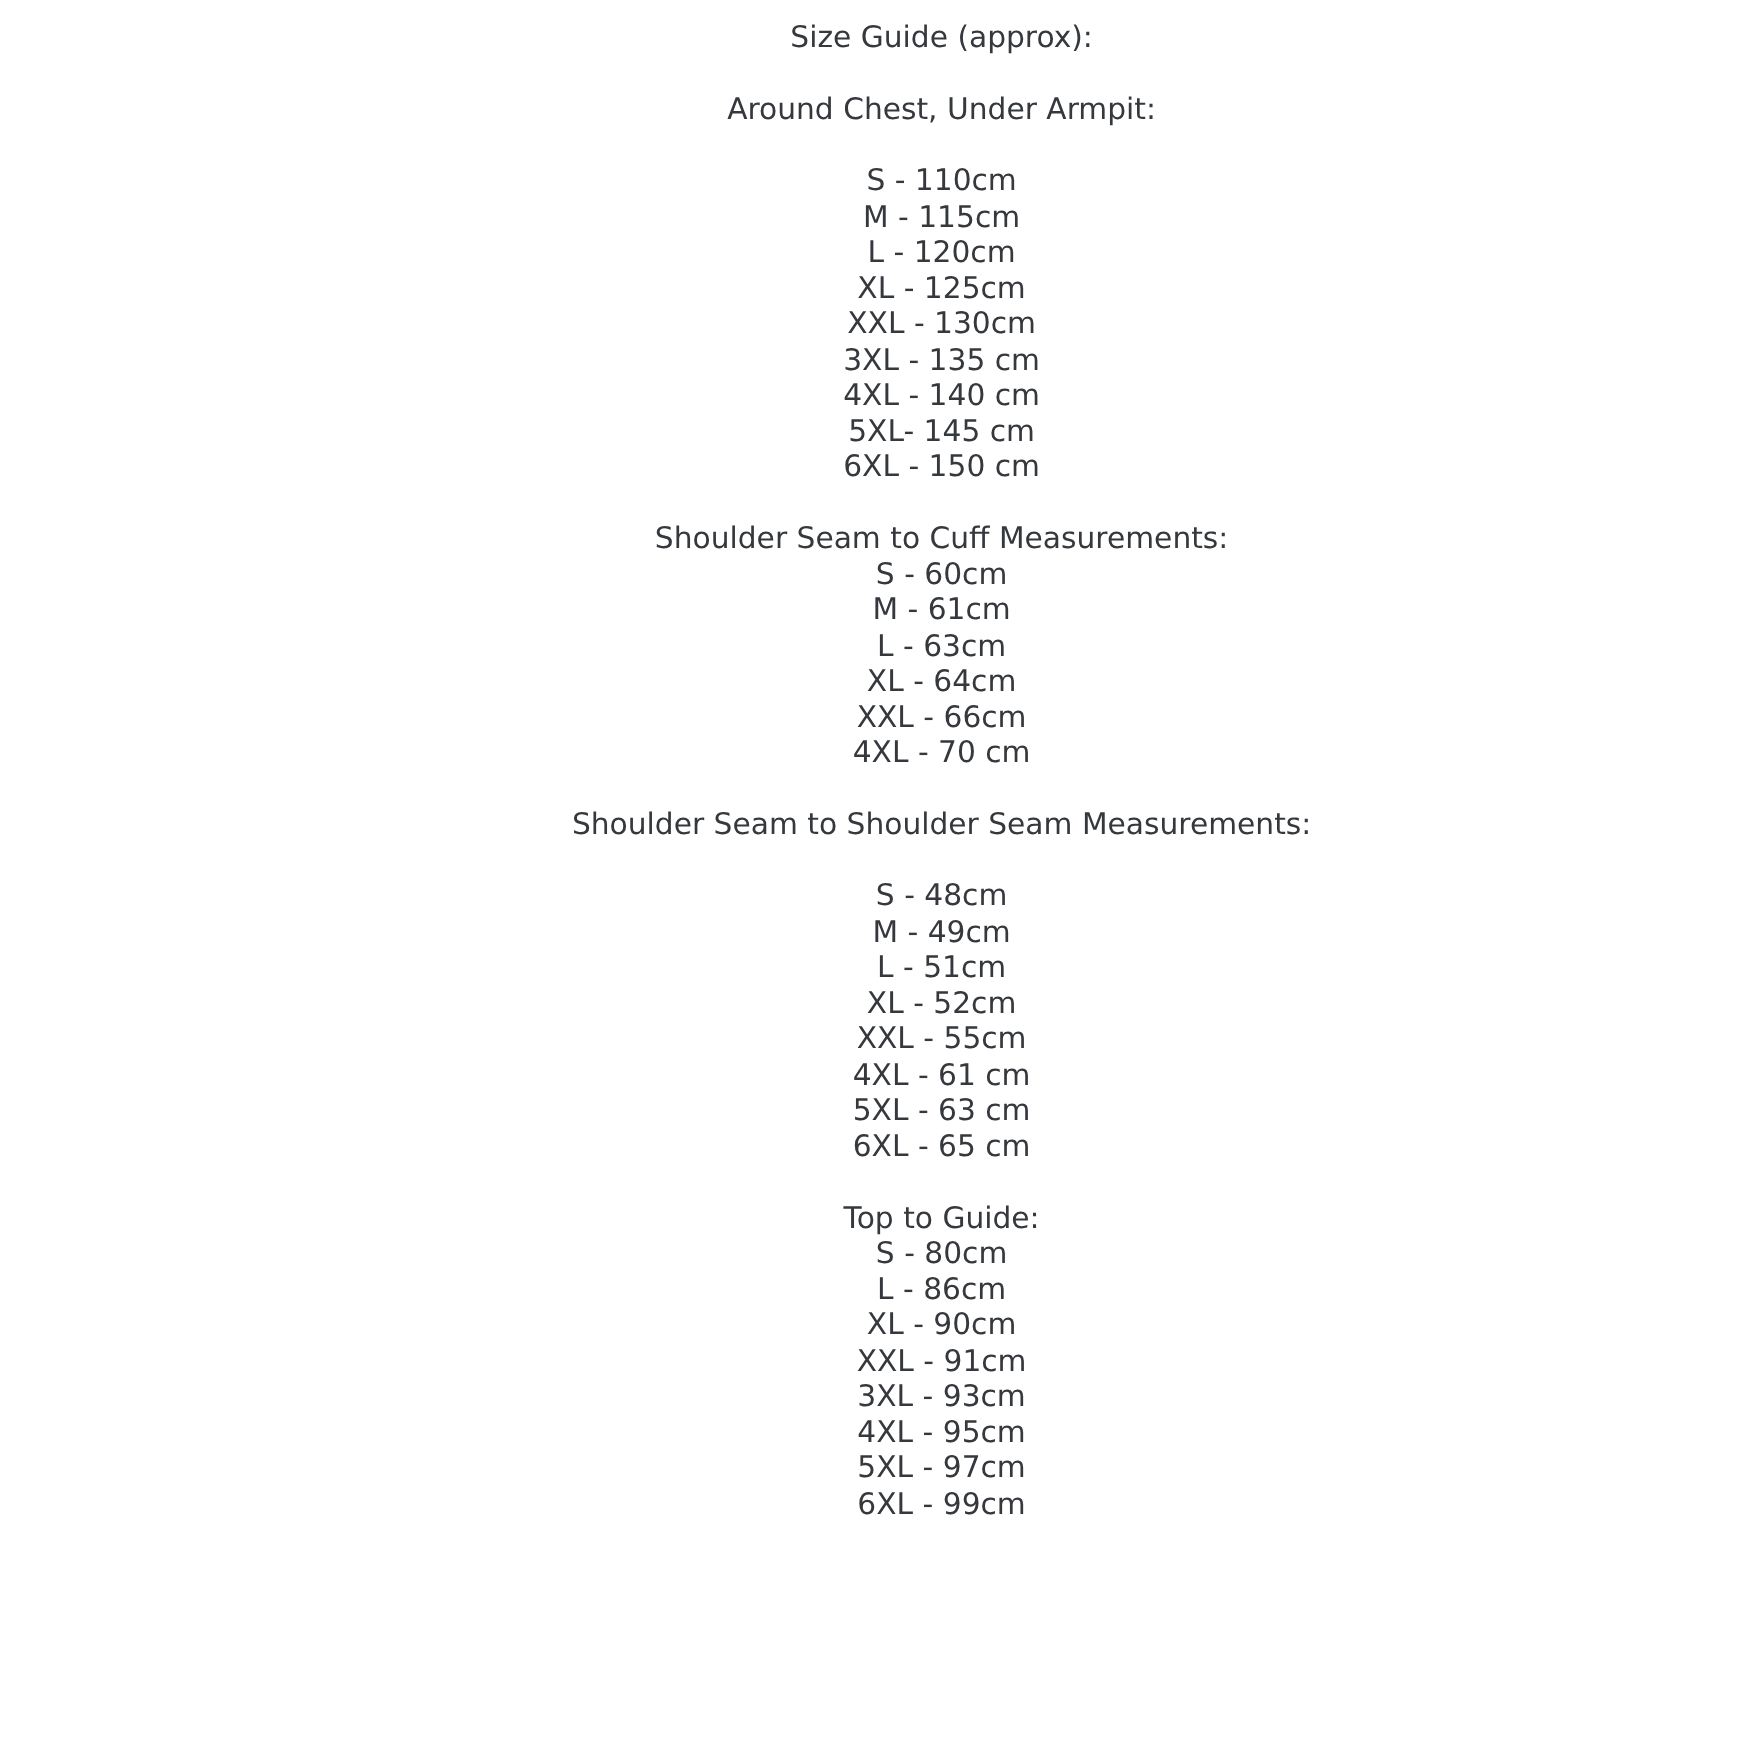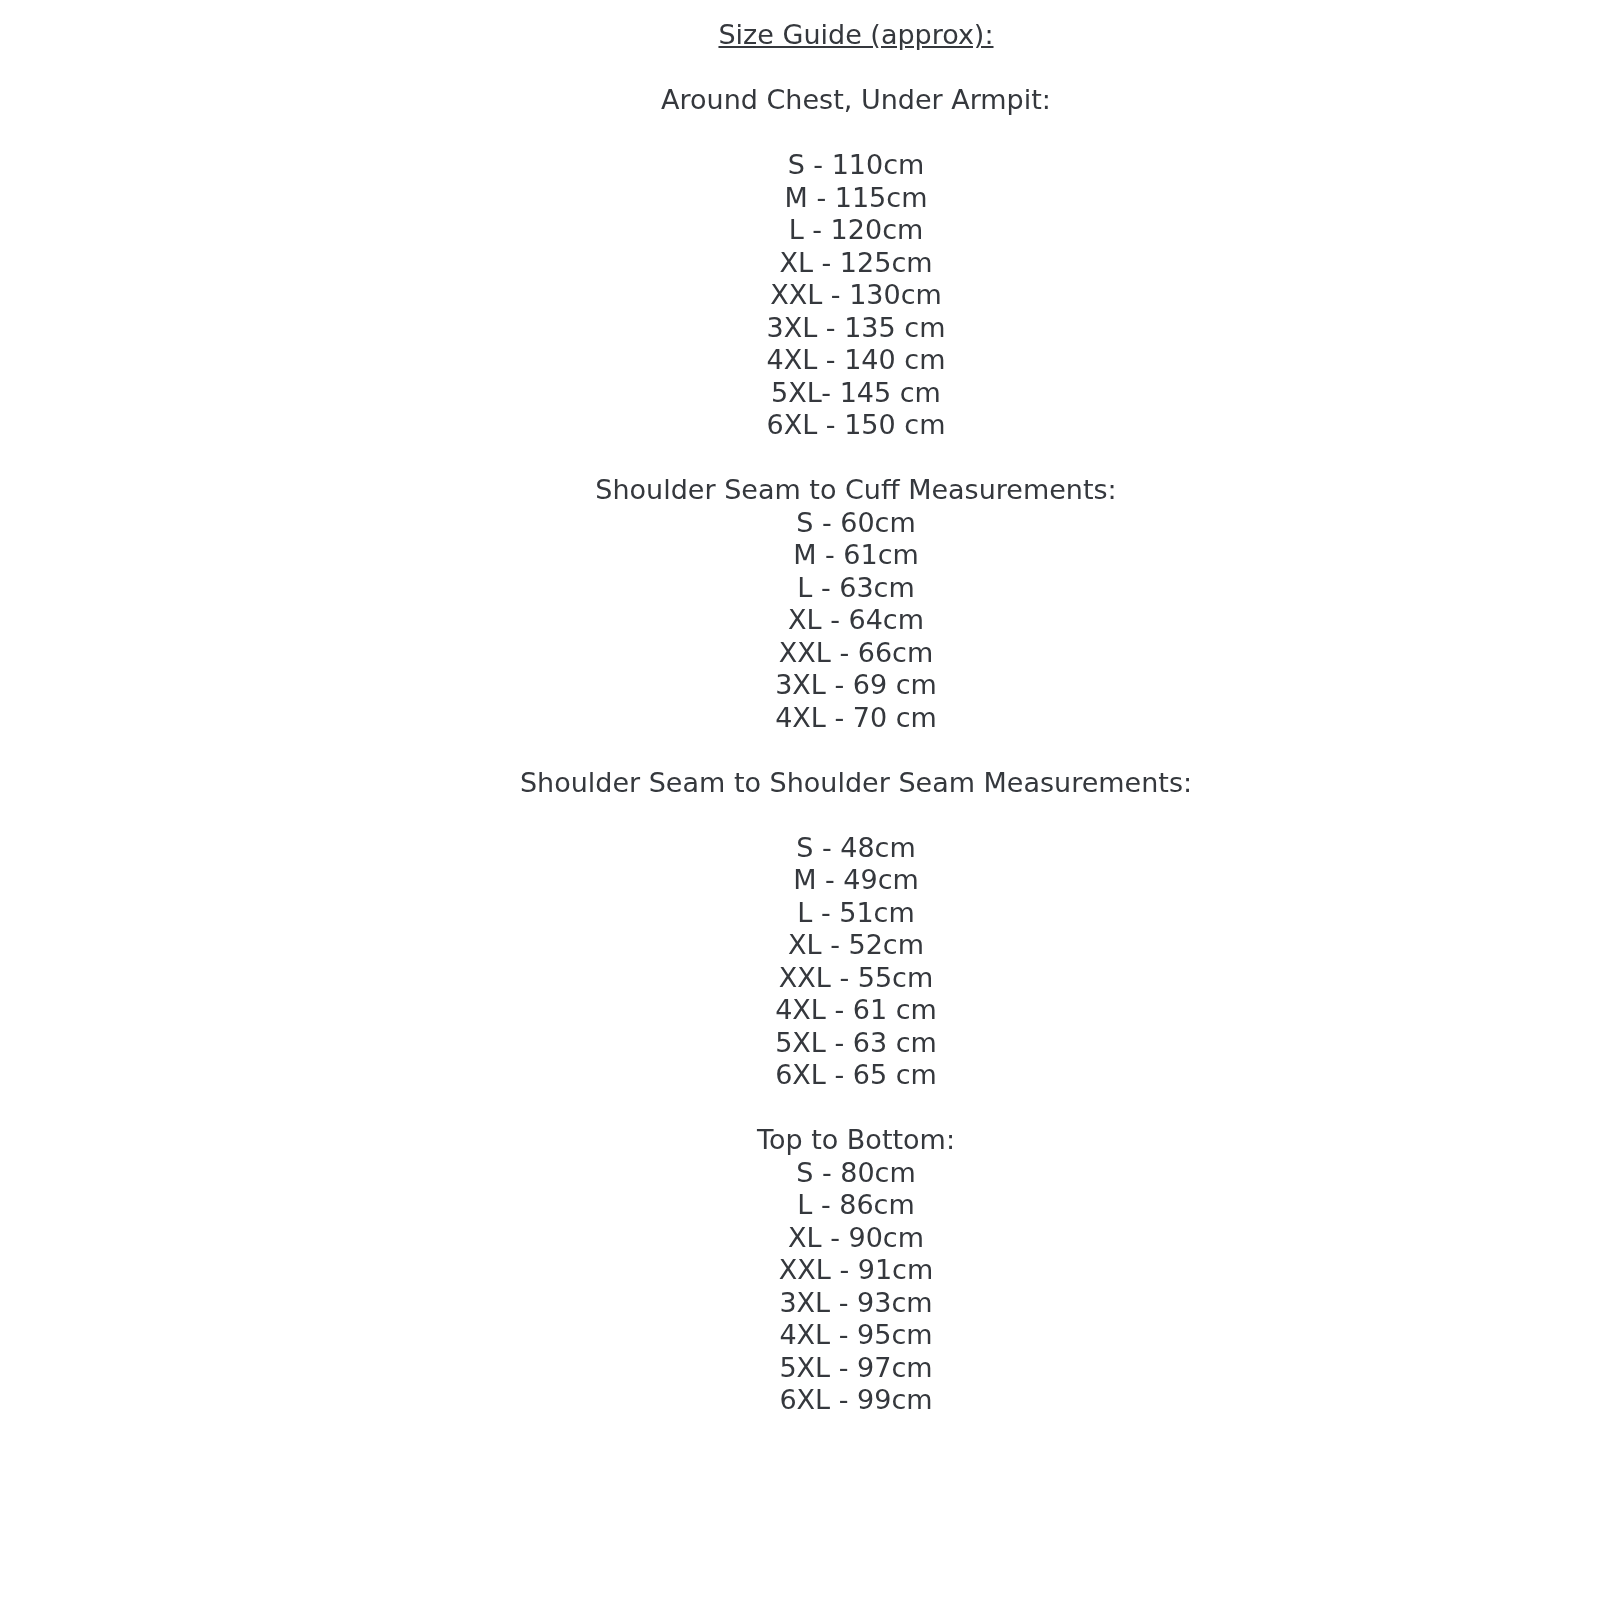--- a/index.html
+++ b/index.html
@@ -22,21 +22,20 @@
     overflow: hidden;
   }
   .line {
     height: 32.5px;
     white-space: pre;
   }
   .spacer {
     height: 32.5px;
   }
   .title {
-    text-decoration: underline;
   }
 </style>
 </head>
 <body>
 
 <div class="page">
 
   <div class="line title">Size Guide (approx):</div>
   <div class="spacer"></div>
 
@@ -52,37 +51,36 @@
   <div class="line">5XL- 145 cm</div>
   <div class="line">6XL - 150 cm</div>
   <div class="spacer"></div>
 
   <div class="line heading">Shoulder Seam to Cuff Measurements:</div>
   <div class="line">S - 60cm</div>
   <div class="line">M - 61cm</div>
   <div class="line">L - 63cm</div>
   <div class="line">XL - 64cm</div>
   <div class="line">XXL - 66cm</div>
-  <div class="line">3XL - 69 cm</div>
   <div class="line">4XL - 70 cm</div>
   <div class="spacer"></div>
 
   <div class="line heading">Shoulder Seam to Shoulder Seam Measurements:</div>
   <div class="spacer"></div>
   <div class="line">S - 48cm</div>
   <div class="line">M - 49cm</div>
   <div class="line">L - 51cm</div>
   <div class="line">XL - 52cm</div>
   <div class="line">XXL - 55cm</div>
   <div class="line">4XL - 61 cm</div>
   <div class="line">5XL - 63 cm</div>
   <div class="line">6XL - 65 cm</div>
   <div class="spacer"></div>
 
-  <div class="line heading">Top to Bottom:</div>
+  <div class="line heading">Top to Guide:</div>
   <div class="line">S - 80cm</div>
   <div class="line">L - 86cm</div>
   <div class="line">XL - 90cm</div>
   <div class="line">XXL - 91cm</div>
   <div class="line">3XL - 93cm</div>
   <div class="line">4XL - 95cm</div>
   <div class="line">5XL - 97cm</div>
   <div class="line">6XL - 99cm</div>
 
 </div>

